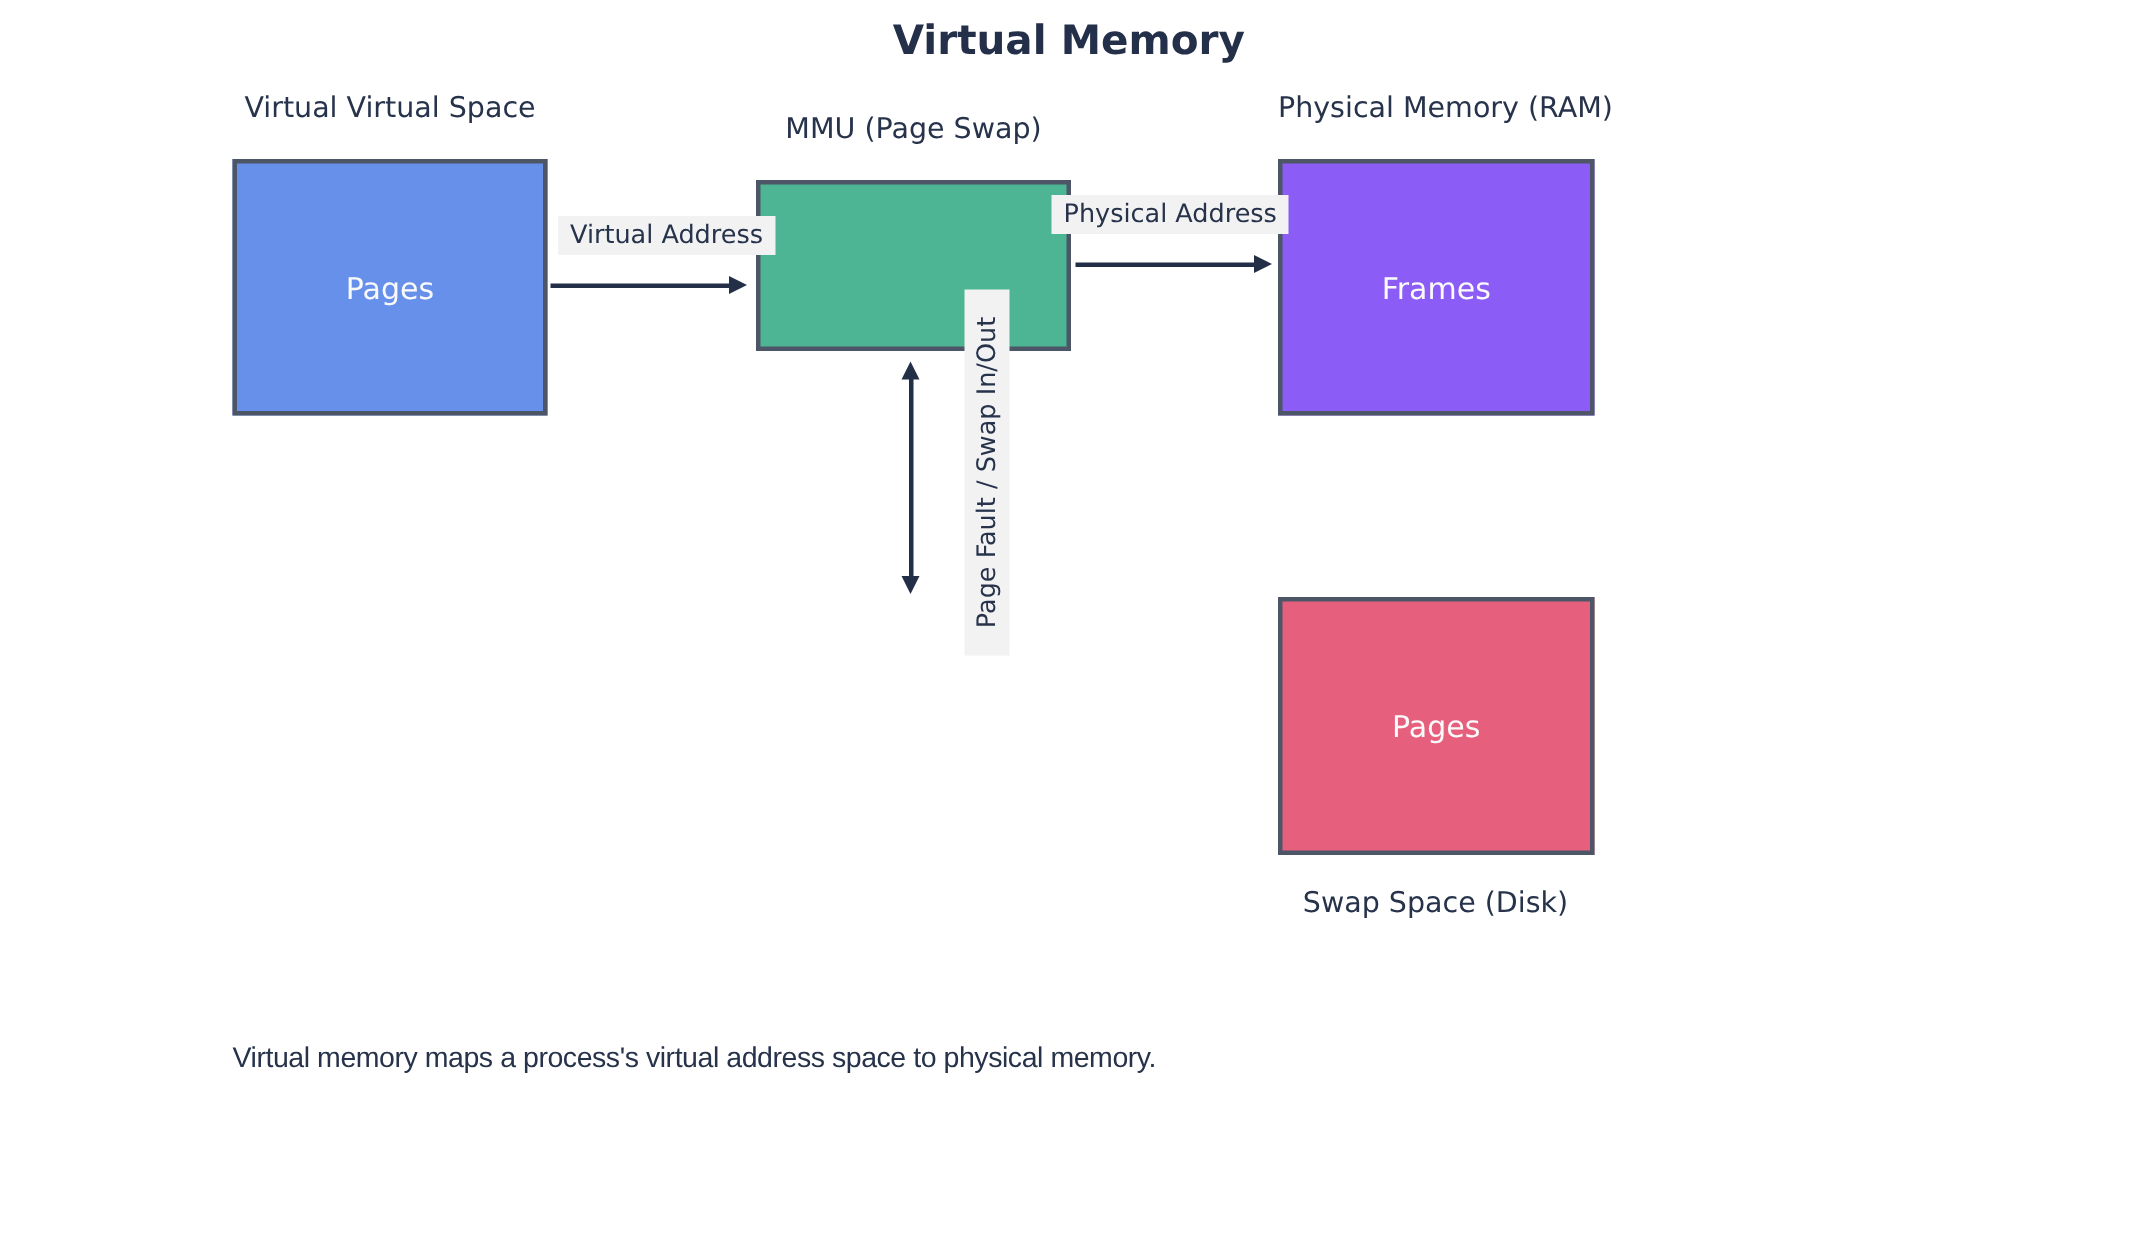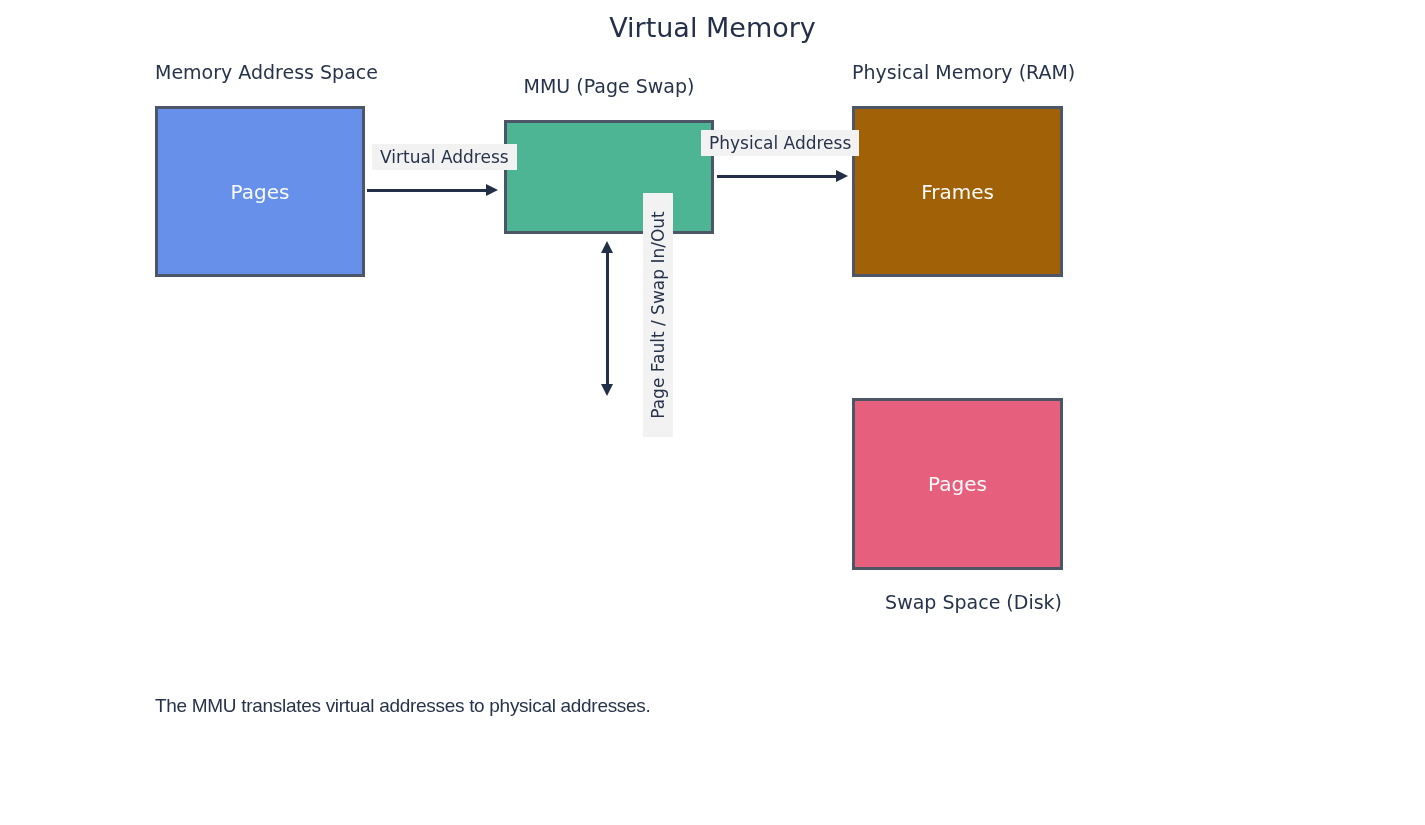--- a/index.html
+++ b/index.html
@@ -15,21 +15,21 @@
     background: #ffffff;
     overflow: hidden;
   }
   .title {
     position: absolute;
     left: 0;
     top: 12px;
     width: 1425px;
     text-align: center;
     font-size: 27px;
-    font-weight: normal;
+    font-weight: bold;
     color: #24304a;
   }
   .node-label {
     position: absolute;
     width: 210px;
     text-align: center;
     font-size: 19px;
     color: #27334b;
     white-space: nowrap;
   }
@@ -97,34 +97,34 @@
     color: #27334b;
   }
 </style>
 </head>
 <body>
 
 <div id="canvas">
 
   <div class="title">Virtual Memory</div>
 
-  <div class="node-label" style="left:155px; top:61px;">Memory Address Space</div>
+  <div class="node-label" style="left:155px; top:61px;">Virtual Virtual Space</div>
   <div class="node-label" style="left:504px; top:75px;">MMU (Page Swap)</div>
   <div class="node-label" style="left:852px; top:61px;">Physical Memory (RAM)</div>
-  <div class="node-label" style="left:852px; top:591px;text-align:right;">Swap Space (Disk)</div>
+  <div class="node-label" style="left:852px; top:591px;">Swap Space (Disk)</div>
 
   <div class="node" style="left: 155px; top: 106px; width: 210px; height: 171px; background: rgb(102, 144, 234);">
     <span>Pages</span>
   </div>
 
   <div class="node" style="left: 504px; top: 120px; width: 210px; height: 114px; background: rgb(77, 181, 147);">
     <span></span>
   </div>
 
-  <div class="node" style="left: 852px; top: 106px; width: 211px; height: 171px; background: #a16207;">
+  <div class="node" style="left: 852px; top: 106px; width: 211px; height: 171px; background: #8b5cf6;">
     <span>Frames</span>
   </div>
 
   <div class="node" style="left: 852px; top: 398px; width: 211px; height: 172px; background: rgb(230, 96, 126);">
     <span>Pages</span>
   </div>
 
   <div class="edge-label" style="left:372px; top:144px;">Virtual Address</div>
   <div class="arrow-line h" style="left:367px; top:189px; width:120px;"></div>
   <div class="arrowhead right" style="left:486px; top:184px;"></div>
@@ -132,16 +132,16 @@
   <div class="edge-label" style="left:701px; top:130px;">Physical Address</div>
   <div class="arrow-line h" style="left:717px; top:175px; width:120px;"></div>
   <div class="arrowhead right" style="left:836px; top:170px;"></div>
 
   <div class="edge-label rotated" style="left:536px; top:300px;">Page Fault / Swap In/Out</div>
   <div class="arrow-line v" style="left:606px; top:251px; height:134px;"></div>
   <div class="arrowhead up" style="left:601px; top:241px;"></div>
   <div class="arrowhead down" style="left:601px; top:384px;"></div>
 
   <div class="notes">
-    <div>The MMU translates virtual addresses to physical addresses.</div>
+    <div>Virtual memory maps a process's virtual address space to physical memory.</div>
   </div>
 
 </div>
 
 </body></html>

